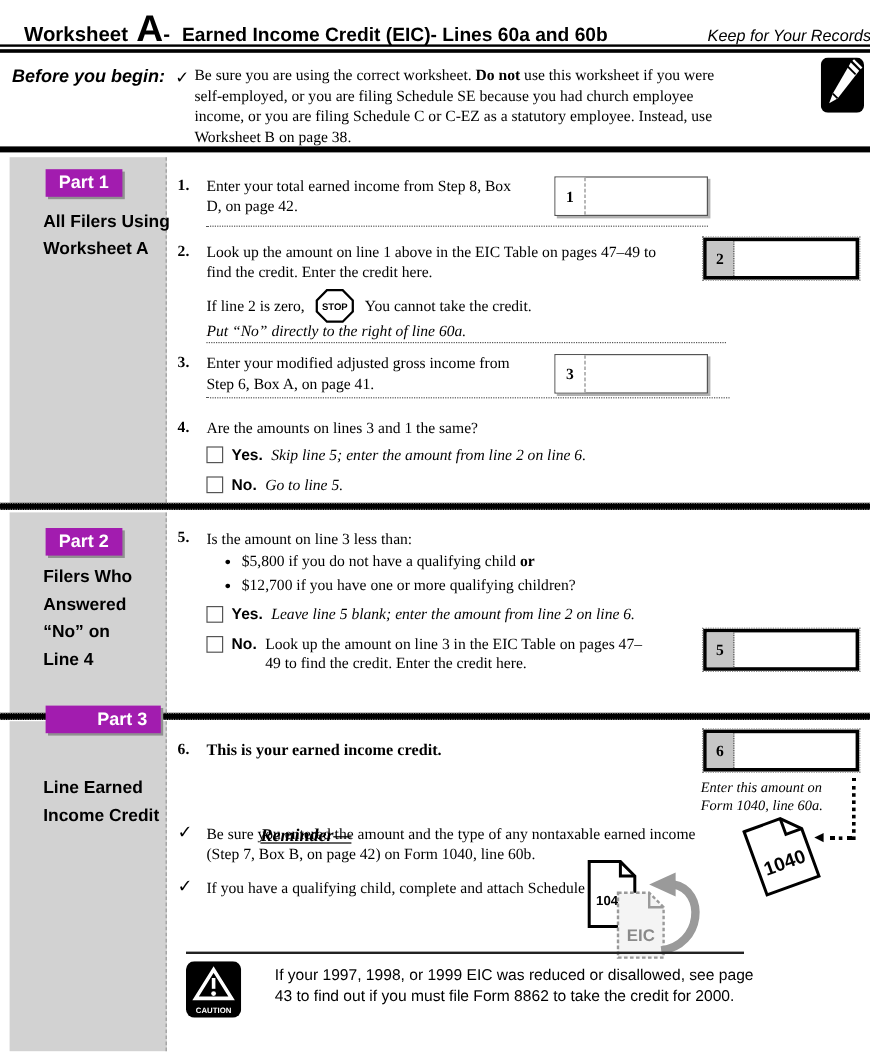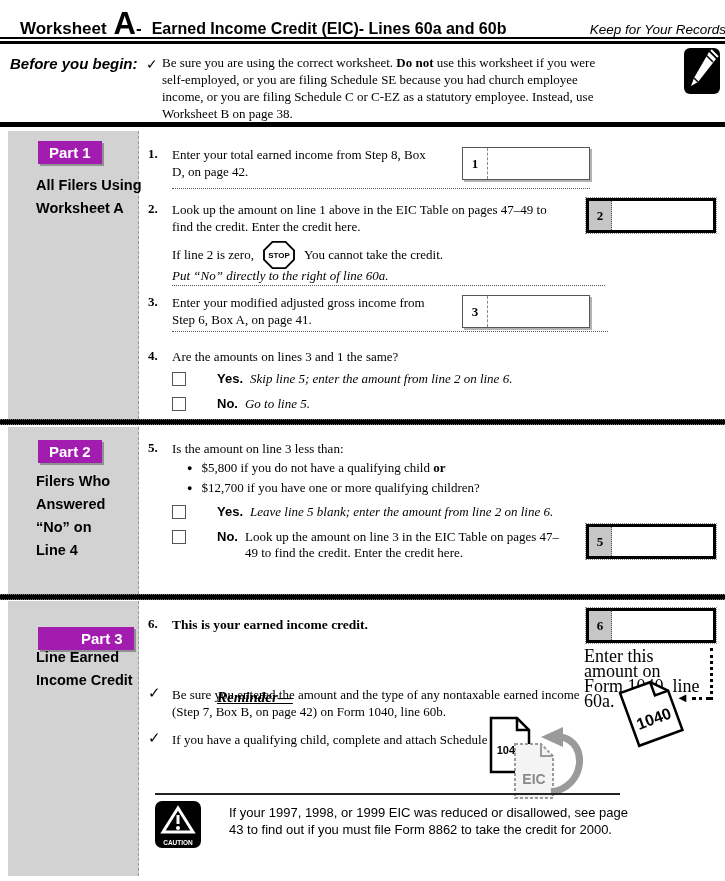--- a/index.html
+++ b/index.html
@@ -29,21 +29,21 @@
   
   .sidebar-bg { position:absolute; left:8px; width:130px; background:#d2d2d2; border-right:1px dashed #999; }
   #sb1 { top:131px; height:288px; }
   #sb2 { top:427px; height:167px; }
   #sb3 { top:601px; height:275px; }
   .part-divider { position:absolute; left:0; width:725px; height:4px; background:#000;
                   border-top:1px dotted #777; border-bottom:1px dotted #777; }
   #div1 { top:419px; } #div2 { top:594px; }
   .part-label { position:absolute; left:38px; background:#a21caf; color:#fff;
                 font:bold 15px "Liberation Sans", sans-serif; padding:3px 11px; box-shadow:2px 2px 0 #909090; }
-  #p1l { top:141px; } #p2l { top:440px; } #p3l { top:627px;padding-left:43px; }
+  #p1l { top:141px; } #p2l { top:440px; } #p3l { top:588px;padding-left:43px; }
   .part-sub { position:absolute; left:36px; font:bold 14.5px "Liberation Sans", sans-serif; line-height:23px; }
   #p1s { top:174px; } #p2s { top:470px; } #p3s { top:646px; }
 
   
   .inum { position:absolute; left:148px; font-weight:bold; font-size:13px; }
   .itext { position:absolute; left:172px; font-size:13px; line-height:17px; }
   .dotsep { position:absolute; left:172px; height:0; border-top:1px dotted #555; }
 
   
   .amt { position:absolute; display:flex; background:#fff; }
@@ -52,29 +52,29 @@
   .amt-thick { width:124px; height:29px; border:3px solid #000; outline:1px dotted #888; }
   .amt-thick .amt-cell { width:22px; background:#c6c6c6; border-right:1px dotted #555; }
   .amt-cell { display:flex; align-items:center; justify-content:center;
               font-weight:bold; font-size:13px; }
   .amt-field { flex:1; }
 
   
   .chkrow { position:absolute; left:172px; display:flex; align-items:flex-start; gap:7px;
             font-size:13px; line-height:16px; }
   .chk { width:12px; height:12px; border:1px solid #555; background:#fff; flex:none; margin-top:1px; }
-  .chklbl { font:bold 13px "Liberation Sans", sans-serif; flex:none;margin-left:24px; }
+  .chklbl { font:bold 13px "Liberation Sans", sans-serif; flex:none; }
   .bulrow { position:absolute; left:187px; display:flex; gap:9px; font-size:13px; }
 
   
   #stop-row { position:absolute; left:172px; top:240px; display:flex; align-items:center; gap:8px; font-size:13px; }
   #stop-ital { left:172px; top:268px; font-size:13px; }
 
   
-  #enter-note { left:584px; top:649px; width:125px; font-size:18px; line-height:15px; }
+  #enter-note { left:584px; top:649px; width:125px; font-size:12px; line-height:15px; font-style:italic; }
   #vdots { left:710px; top:648px; height:52px; width:0; border-left:3px dotted #000; }
   #hdots { left:692px; top:697px; width:18px; height:0; border-top:3px dotted #000; }
   #arrowhead { left:676px; top:690px; font-size:13px; }
   #reminder { left:217px; top:689px; font:italic bold 15px "Liberation Serif", serif;text-decoration:underline; }
   .chkglyph { position:absolute; left:148px; font-size:15px; }
   #caution-rule { left:155px; top:793px; width:465px; height:2px; background:#222; }
   #caution-text { left:229px; top:804px; width:402px; font-family:"Liberation Sans", sans-serif;
                   font-size:13px; line-height:17px; }
 </style>
 </head>

